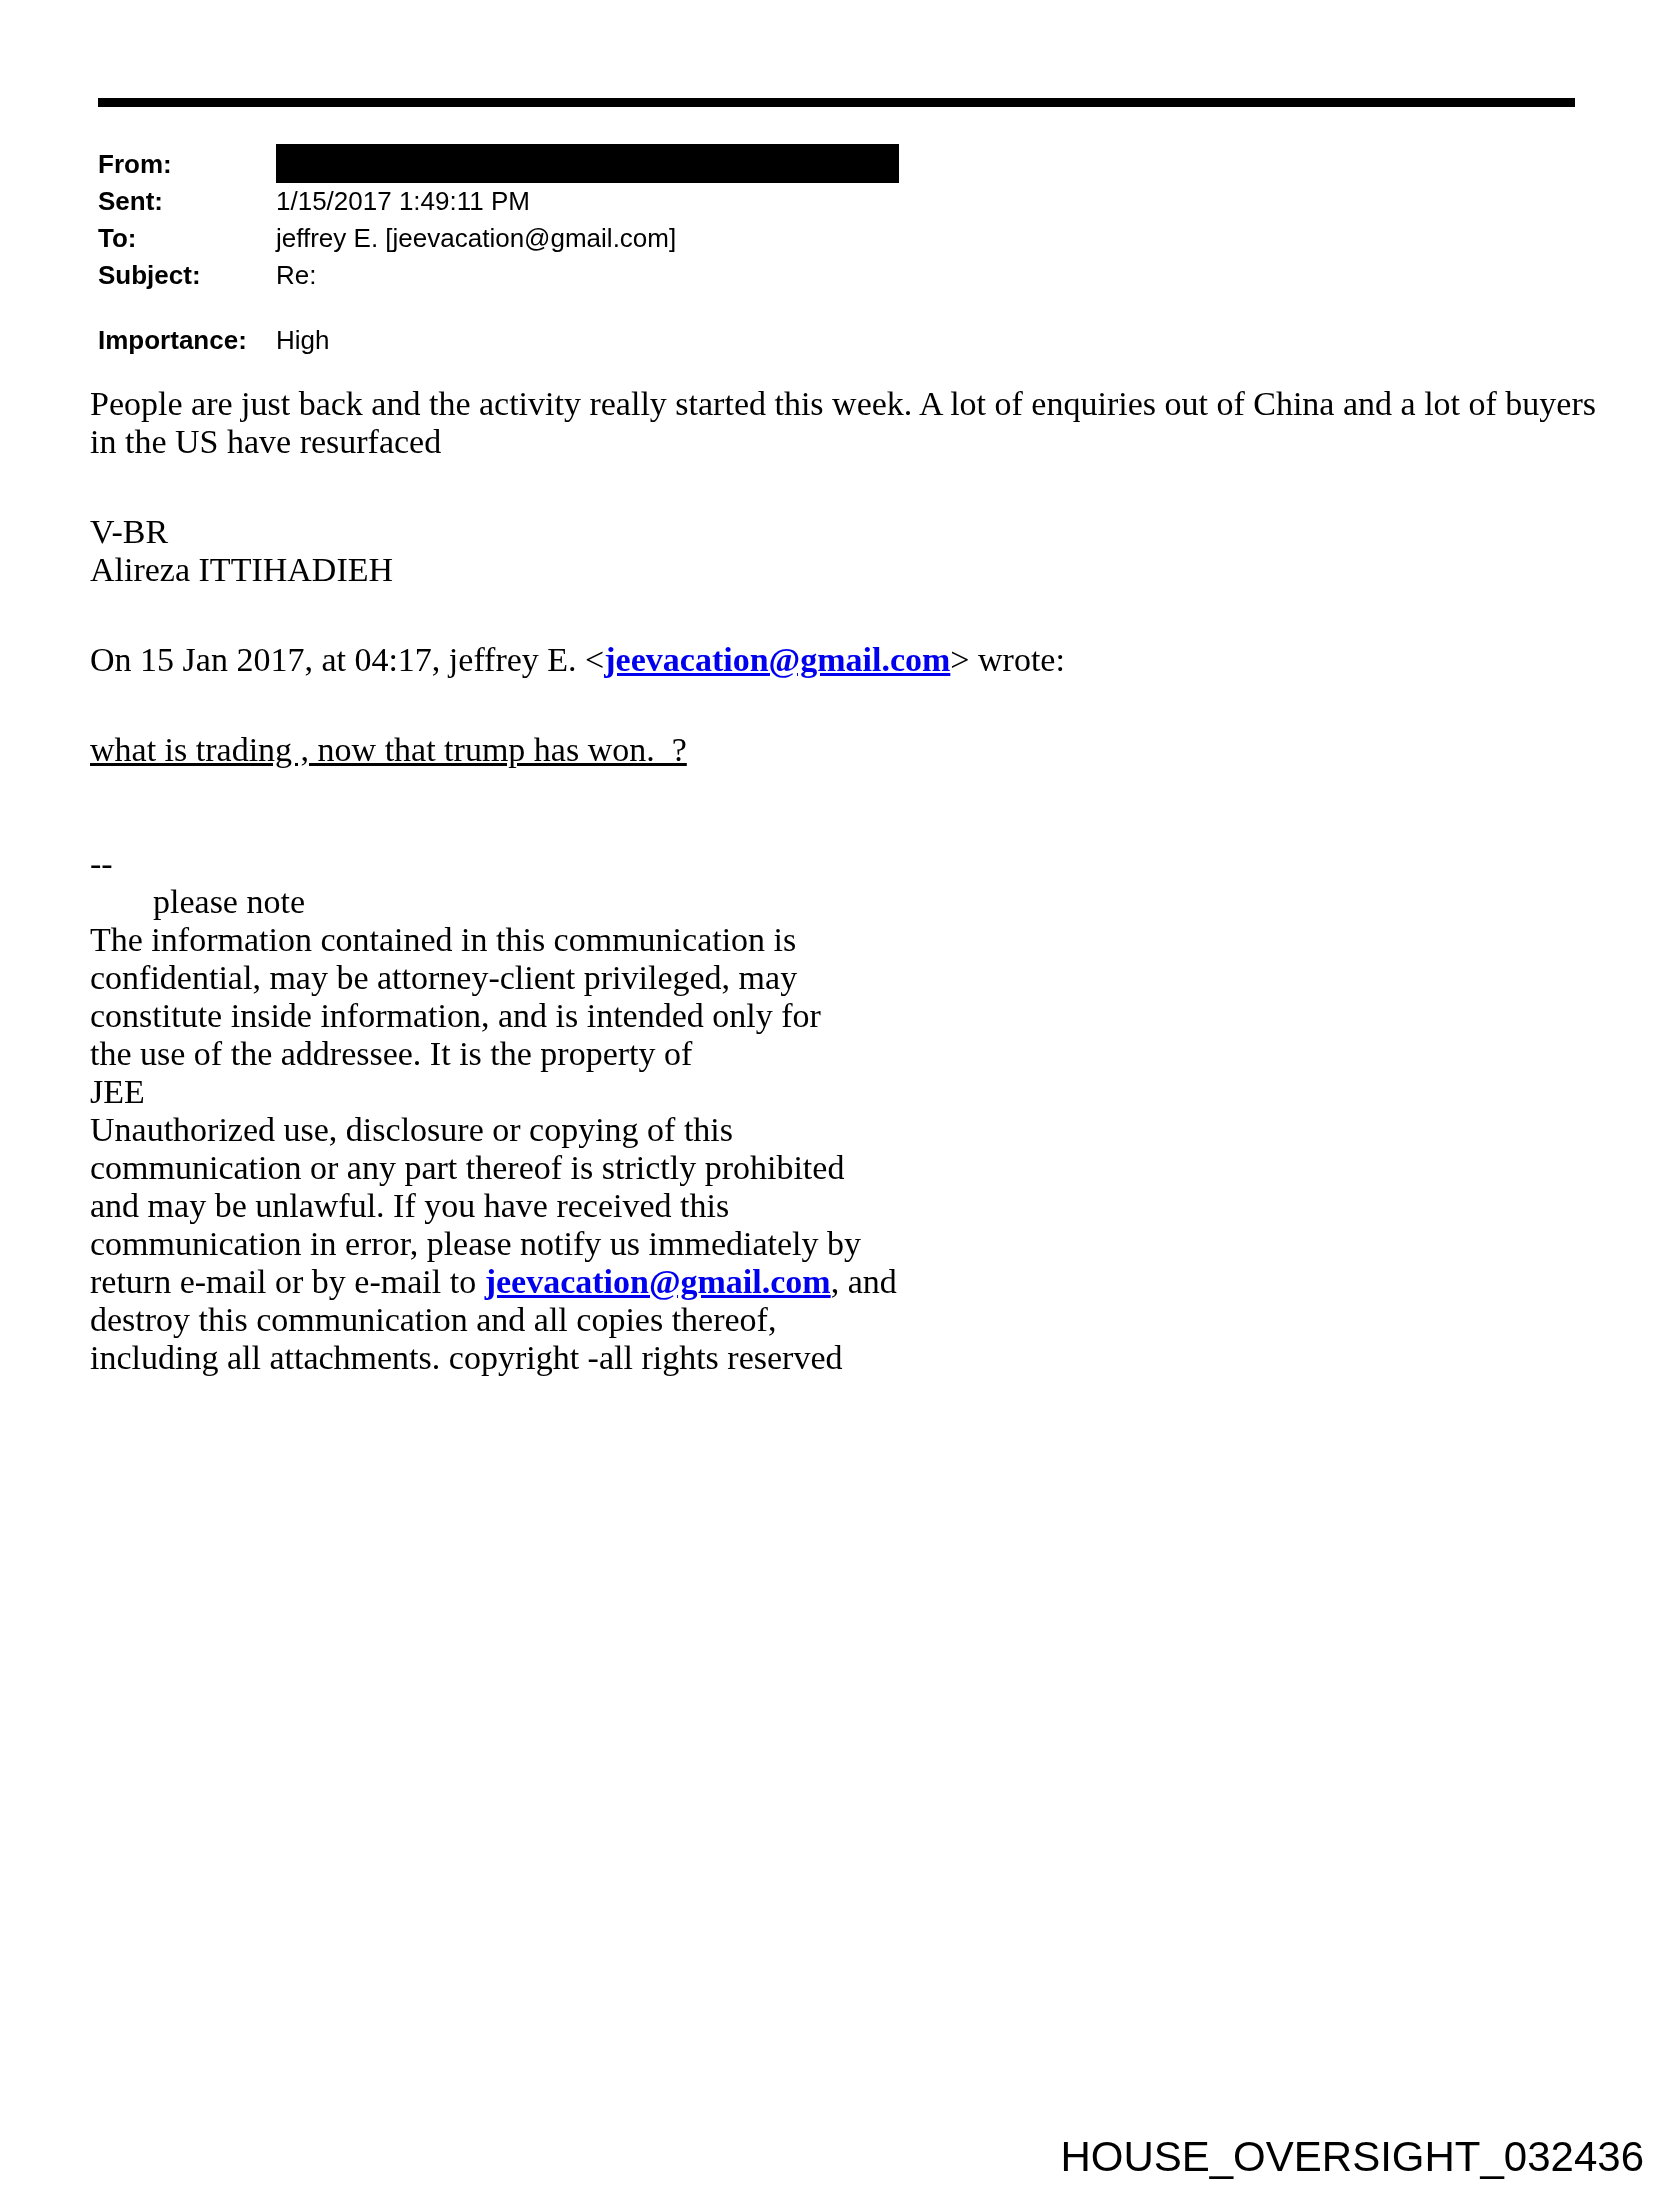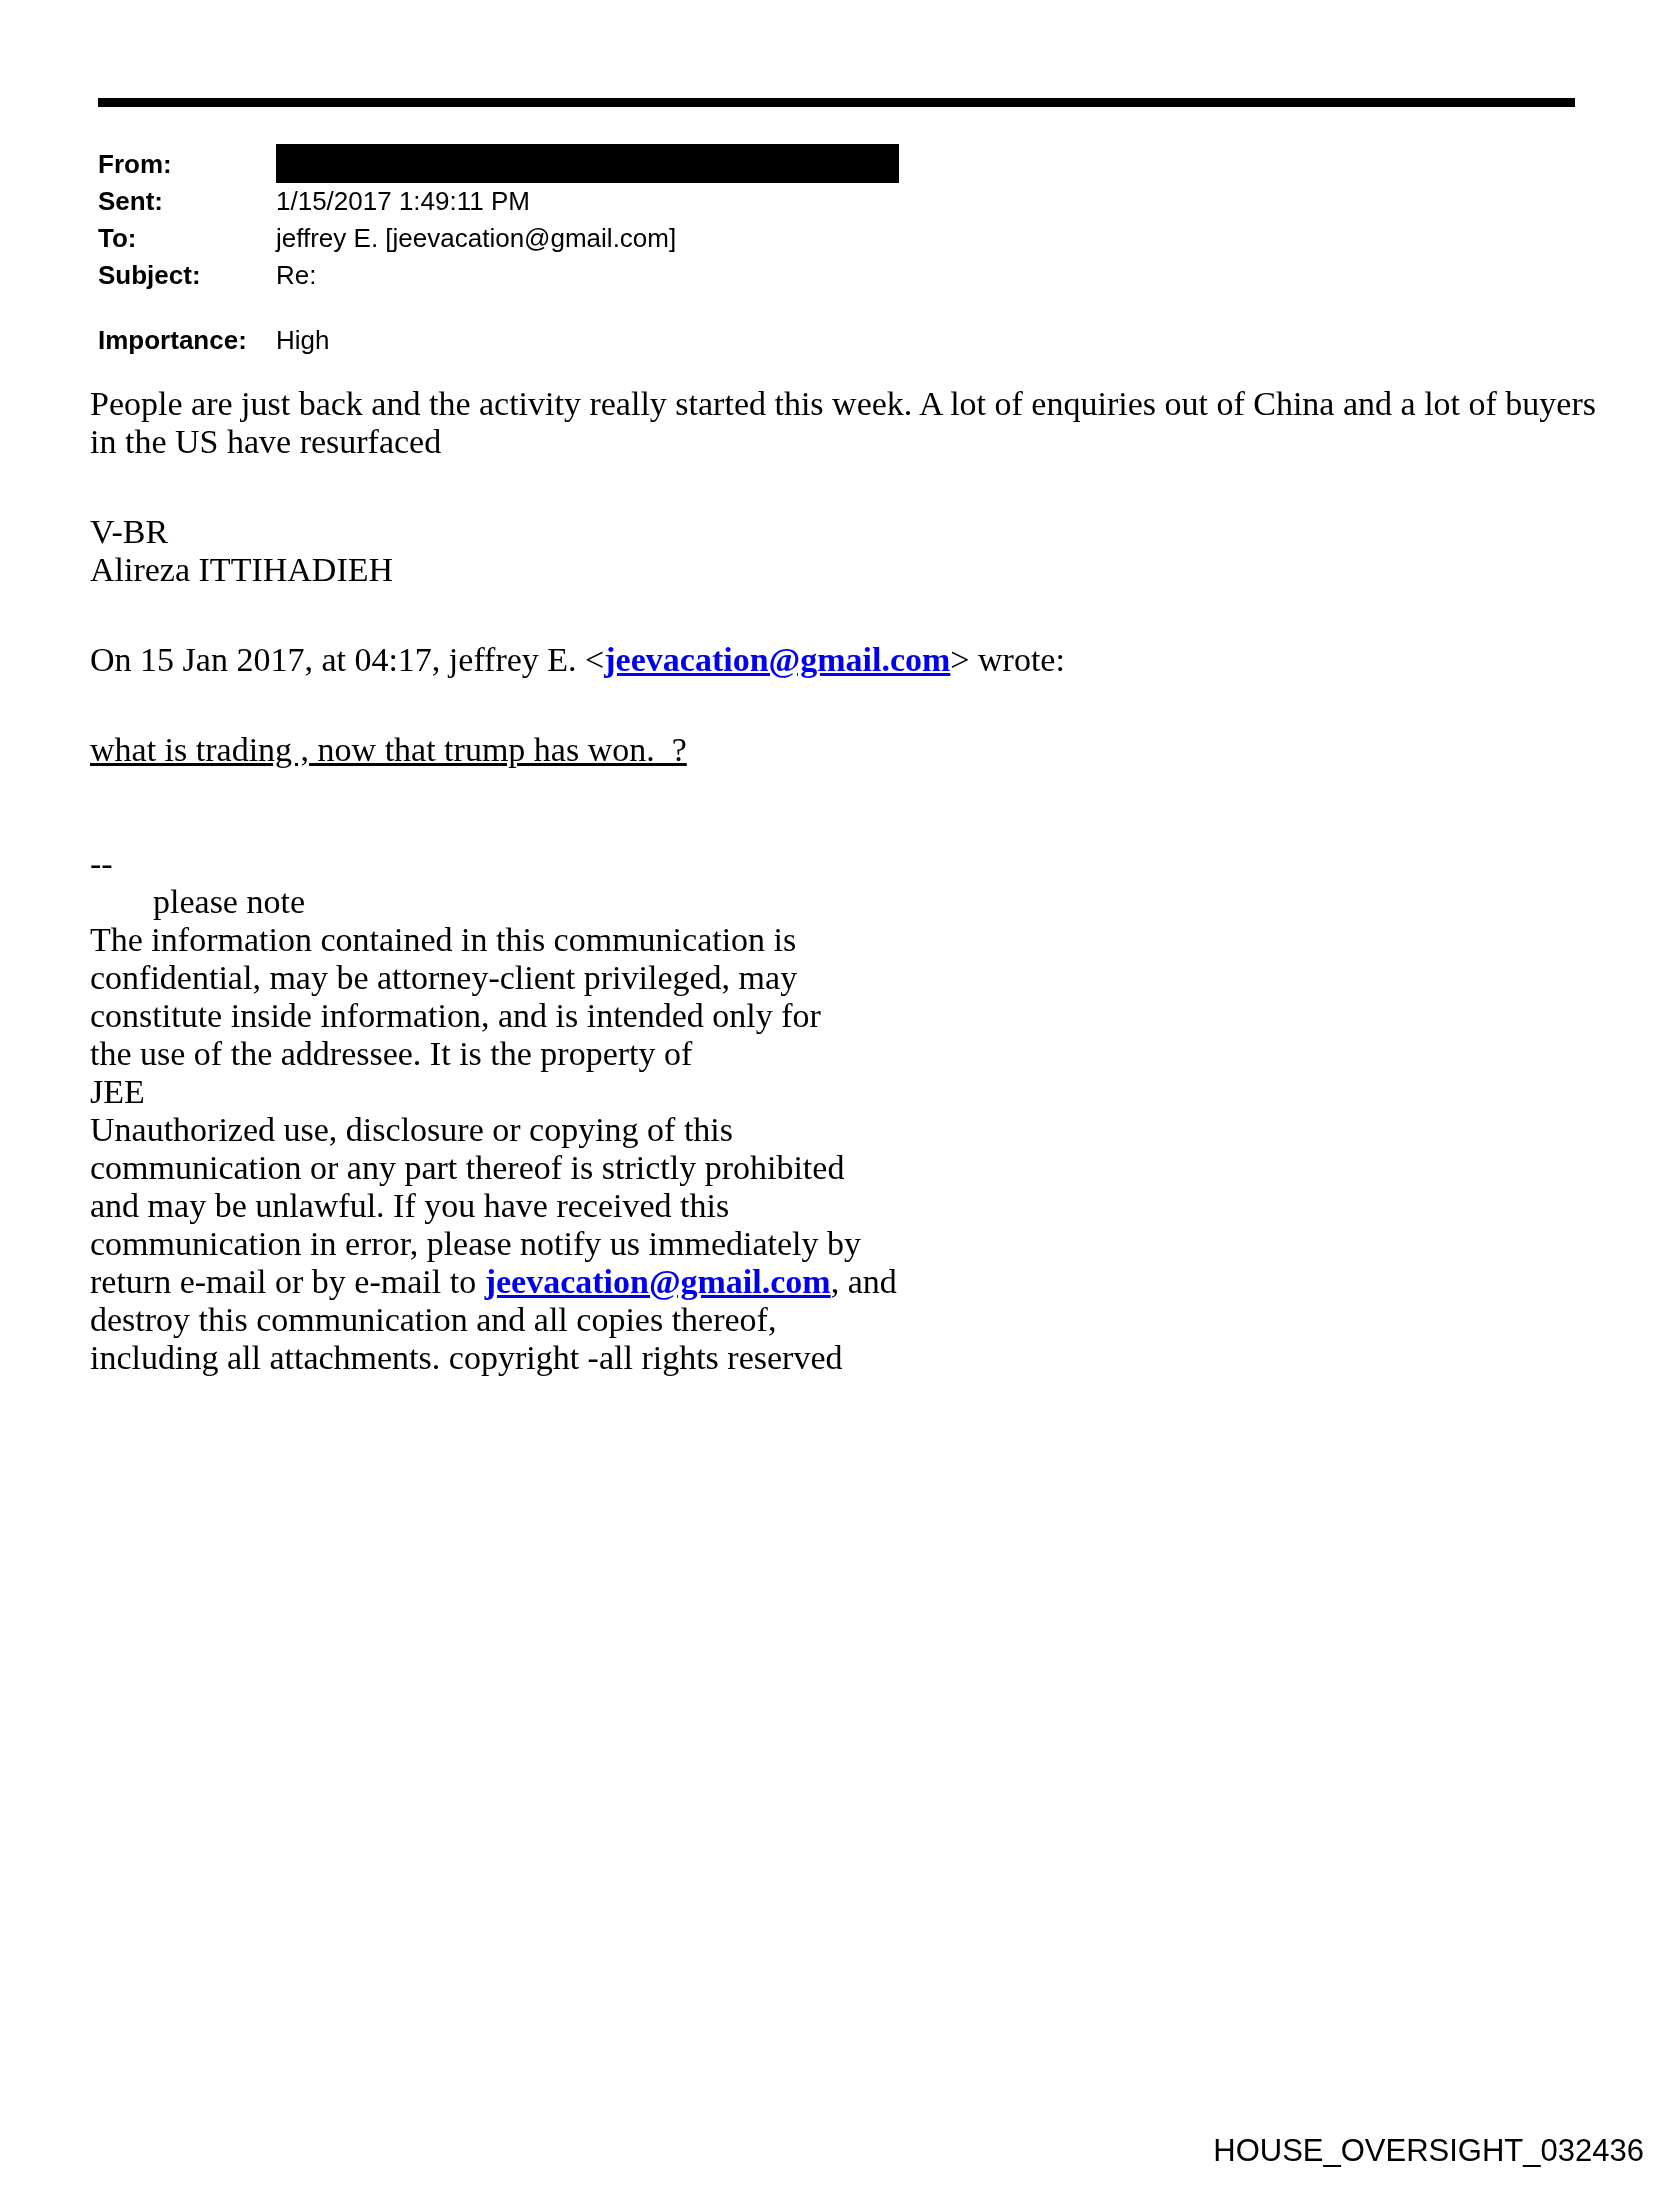--- a/index.html
+++ b/index.html
@@ -58,21 +58,21 @@
     text-decoration: underline;
     cursor: pointer;
     font-weight: bold;
   }
 
   
   .bates {
     position: absolute;
     top: 2133px; right: 25px;
     font-family: "Liberation Sans", sans-serif;
-    font-size: 31px;
+    font-size: 42px;
     color: #000000;
     white-space: nowrap;
   }
 </style>
 </head>
 <body>
 
 <div class="page">
 
   <div class="top-rule"></div>

